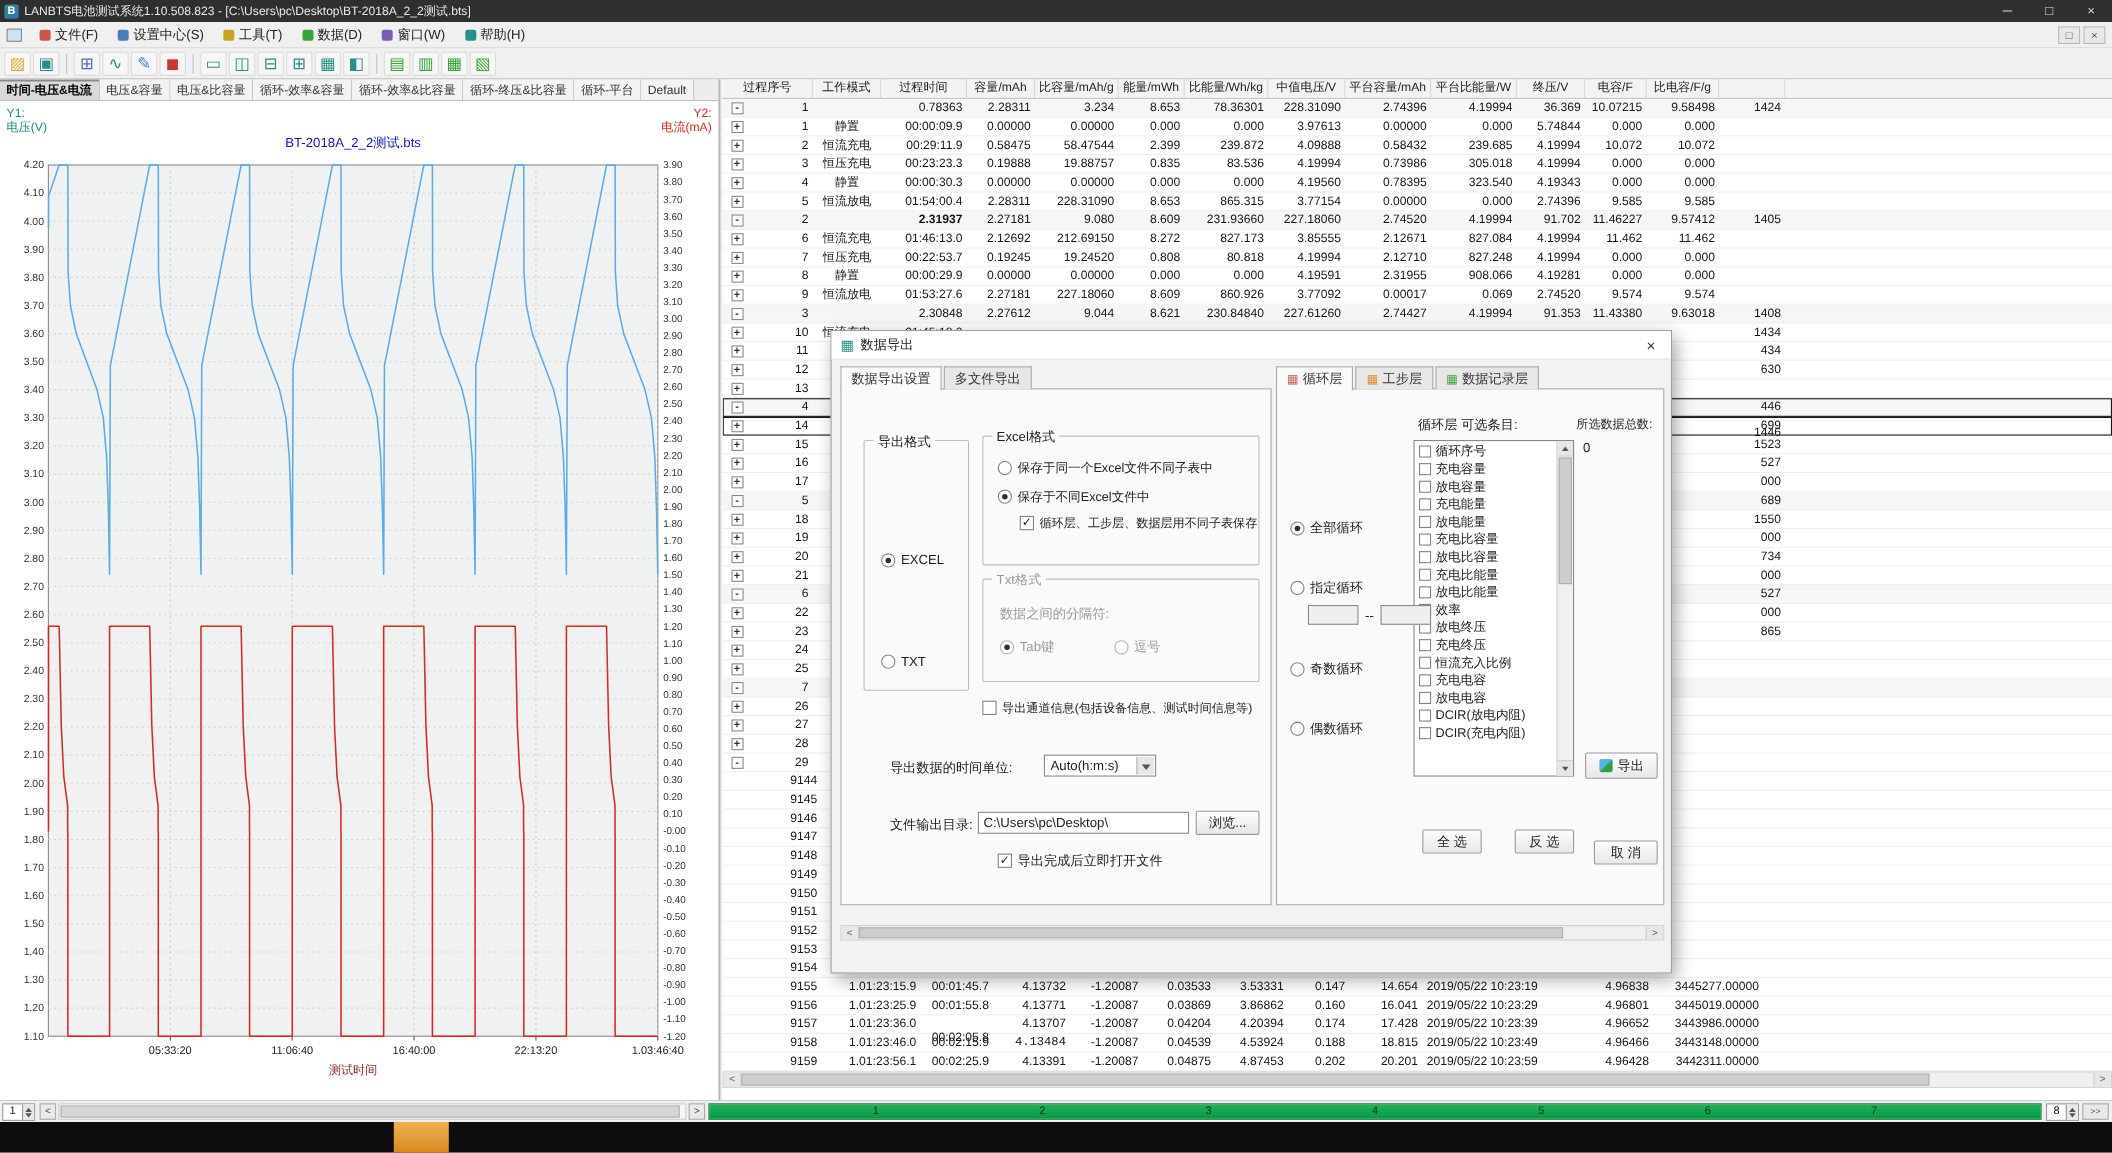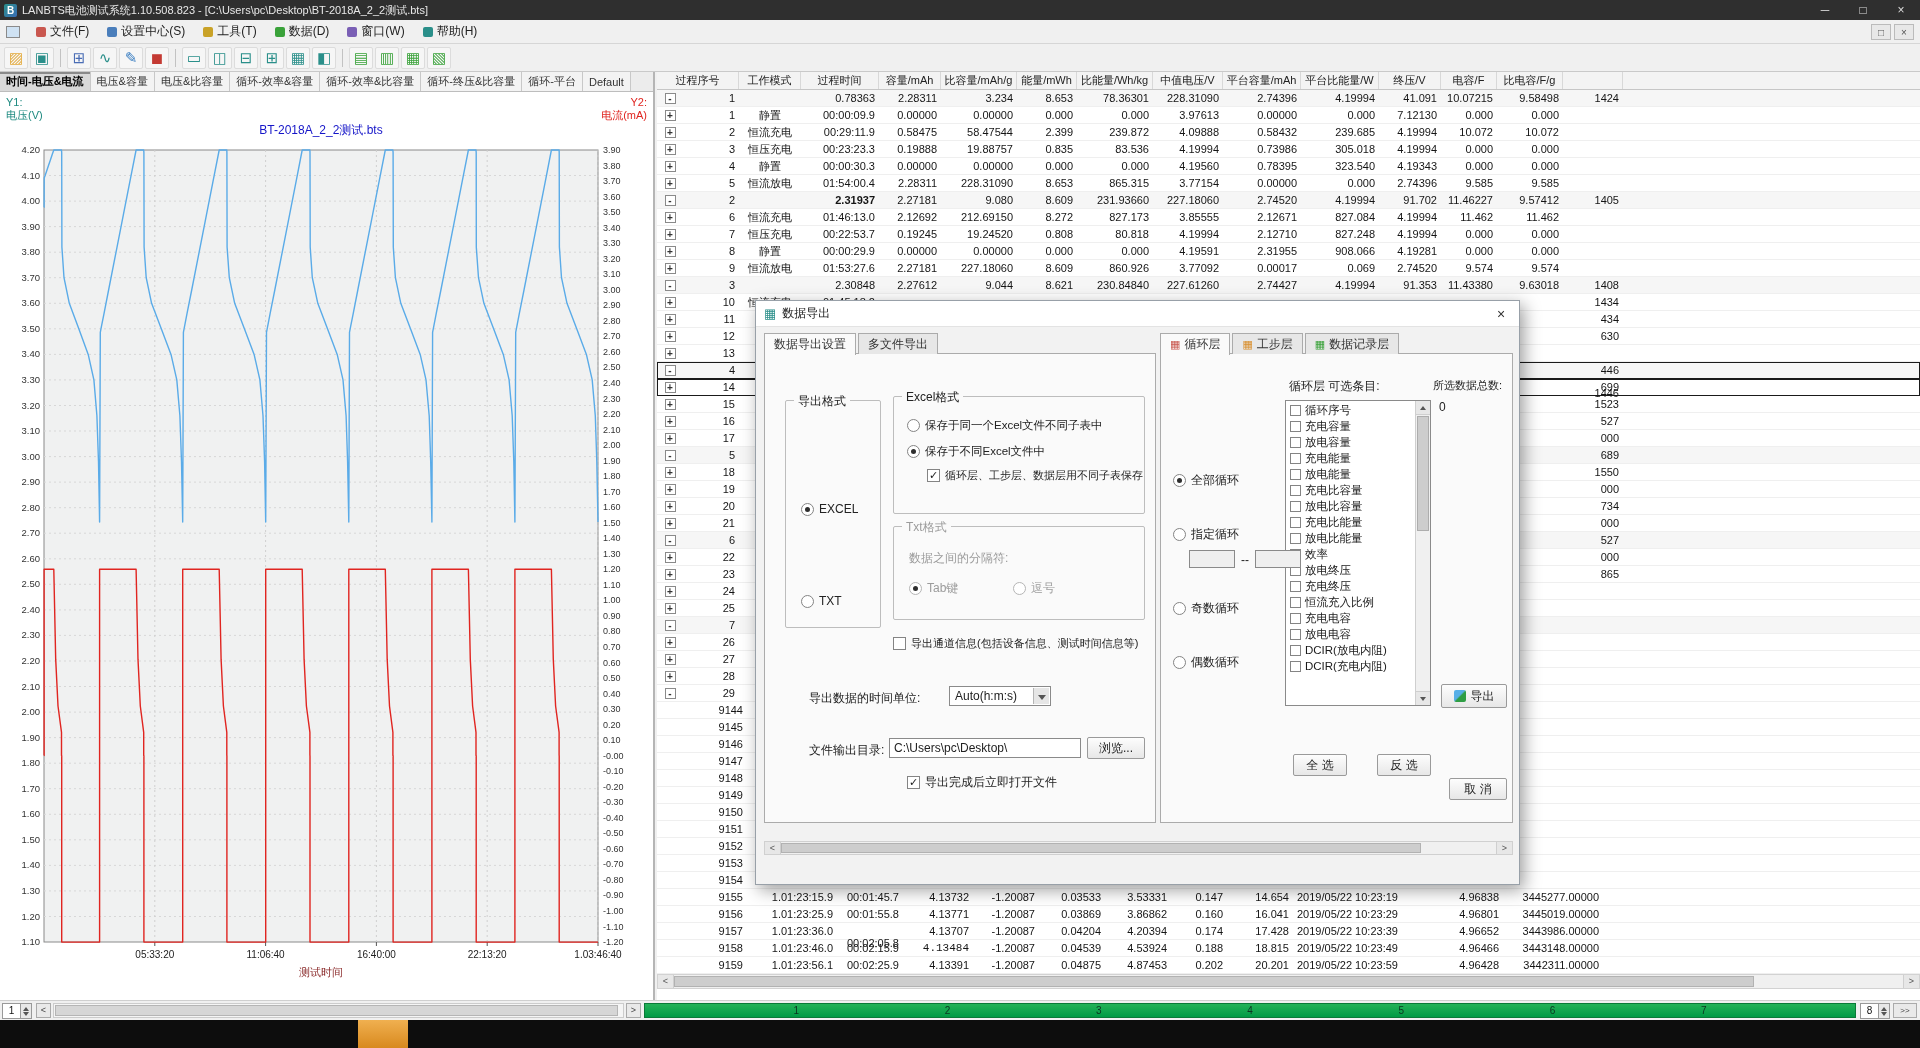--- a/index.html
+++ b/index.html
@@ -387,40 +387,40 @@
           <div class="td" style="width: 56px;">1</div>
           <div class="td mode" style="width: 62px;"></div>
           <div class="td" style="width: 78px;">0.78363</div>
           <div class="td" style="width: 62px;">2.28311</div>
           <div class="td" style="width: 76px;">3.234</div>
           <div class="td" style="width: 60px;">8.653</div>
           <div class="td" style="width: 76px;">78.36301</div>
           <div class="td" style="width: 70px;">228.31090</div>
           <div class="td" style="width: 78px;">2.74396</div>
           <div class="td" style="width: 78px;">4.19994</div>
-          <div class="td" style="width: 62px;">41.091</div>
+          <div class="td" style="width: 62px;">36.369</div>
           <div class="td" style="width: 56px;">10.07215</div>
           <div class="td" style="width: 66px;">9.58498</div>
           <div class="td" style="width: 60px;">1424</div>
         </div>
         <div class="tr">
           <div class="td marker" style="width: 26px;">
             <span class="expander">+</span>
           </div>
           <div class="td" style="width: 56px;">1</div>
           <div class="td mode" style="width: 62px;">静置</div>
           <div class="td" style="width: 78px;">00:00:09.9</div>
           <div class="td" style="width: 62px;">0.00000</div>
           <div class="td" style="width: 76px;">0.00000</div>
           <div class="td" style="width: 60px;">0.000</div>
           <div class="td" style="width: 76px;">0.000</div>
           <div class="td" style="width: 70px;">3.97613</div>
           <div class="td" style="width: 78px;">0.00000</div>
           <div class="td" style="width: 78px;">0.000</div>
-          <div class="td" style="width: 62px;">7.12130</div>
+          <div class="td" style="width: 62px;">5.74844</div>
           <div class="td" style="width: 56px;">0.000</div>
           <div class="td" style="width: 66px;">0.000</div>
           <div class="td" style="width: 60px;"></div>
         </div>
         <div class="tr">
           <div class="td marker" style="width: 26px;">
             <span class="expander">+</span>
           </div>
           <div class="td" style="width: 56px;">2</div>
           <div class="td mode" style="width: 62px;">恒流充电</div>
@@ -1480,21 +1480,21 @@
         </div>
       </div>
       <span class="plabel" style="left:272px;top:24px;font-size:11px">所选数据总数:</span>
       <span class="plabel" style="left:278px;top:46px">0</span>
       <div class="btn exportbtn" style="left:280px;top:330px;width:66px;height:24px">
         <span class="expico"></span>
         <span>导出</span>
       </div>
       <div class="btn" style="left:132px;top:400px;width:54px;height:22px">全 选</div>
       <div class="btn" style="left:216px;top:400px;width:54px;height:22px">反 选</div>
-      <div class="btn" style="left:288px;top:424px;width:58px;height:22px">取 消</div>
+      <div class="btn" style="left:288px;top:410px;width:58px;height:22px">取 消</div>
     <div class="radio on" style="left: 12px; top: 118px;">
           <span class="rdot"></span>
           <span class="rlabel">全部循环</span>
         </div>
         <div class="radio" style="left: 12px; top: 172px;">
           <span class="rdot"></span>
           <span class="rlabel">指定循环</span>
         </div>
         <div class="radio" style="left: 12px; top: 246px;">
           <span class="rdot"></span>

